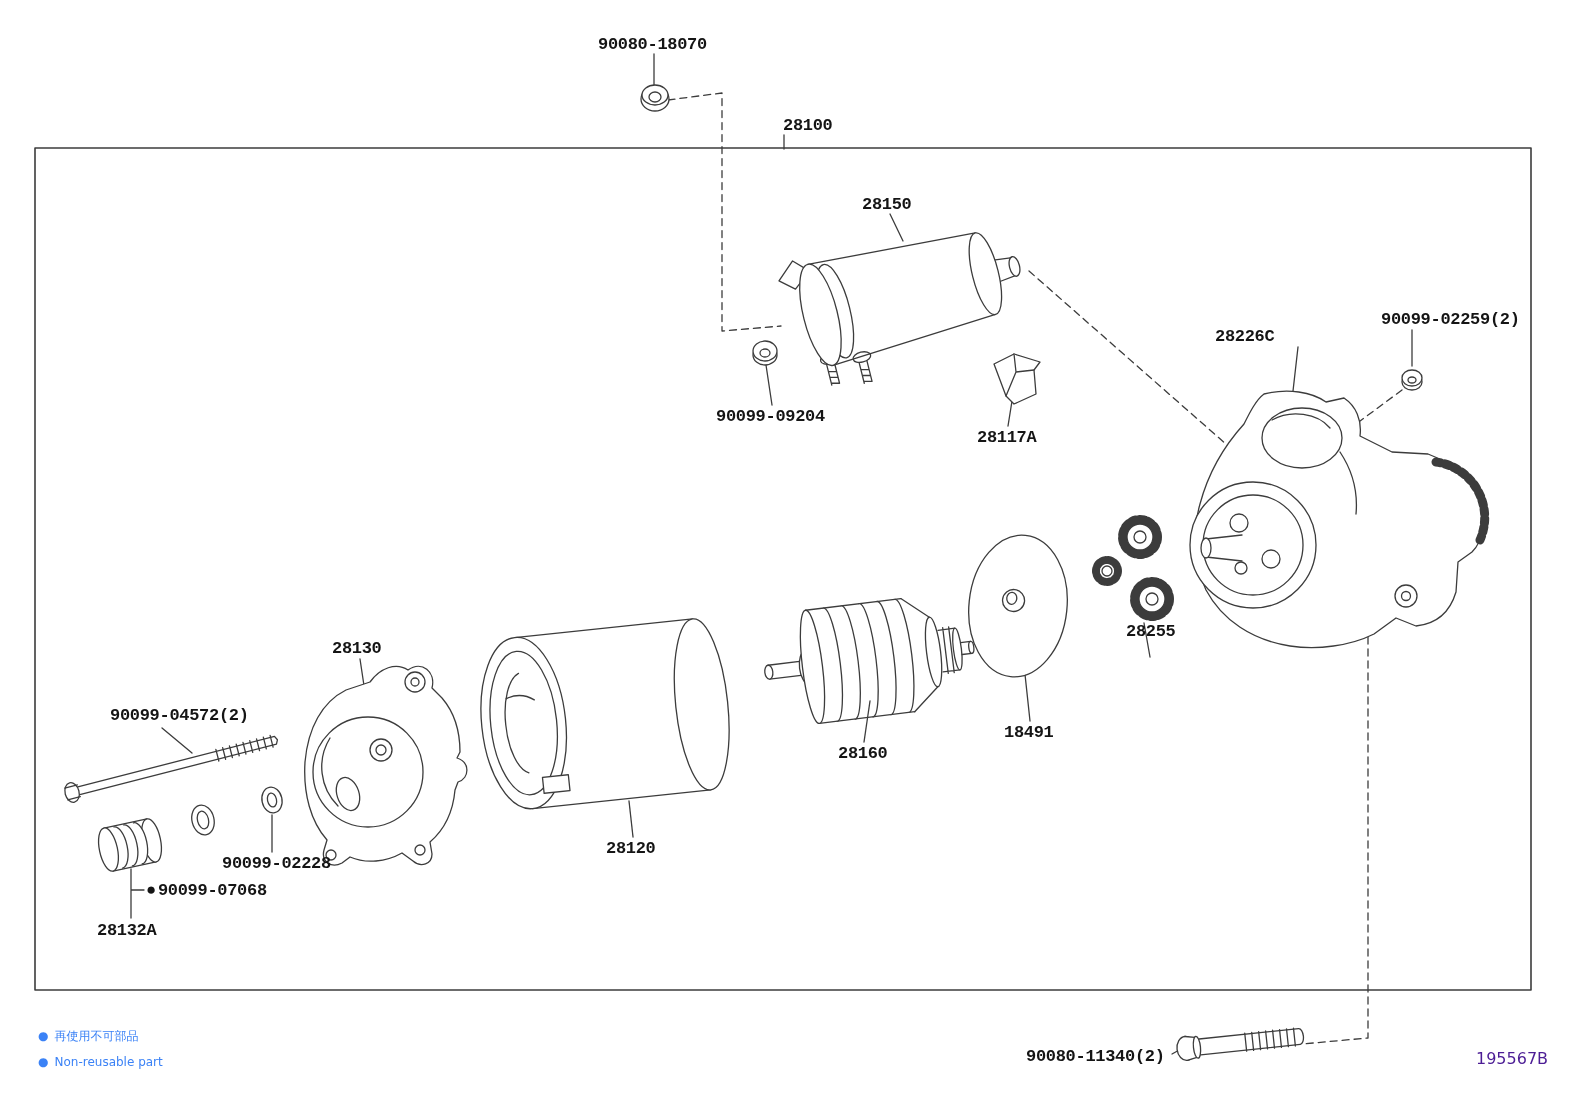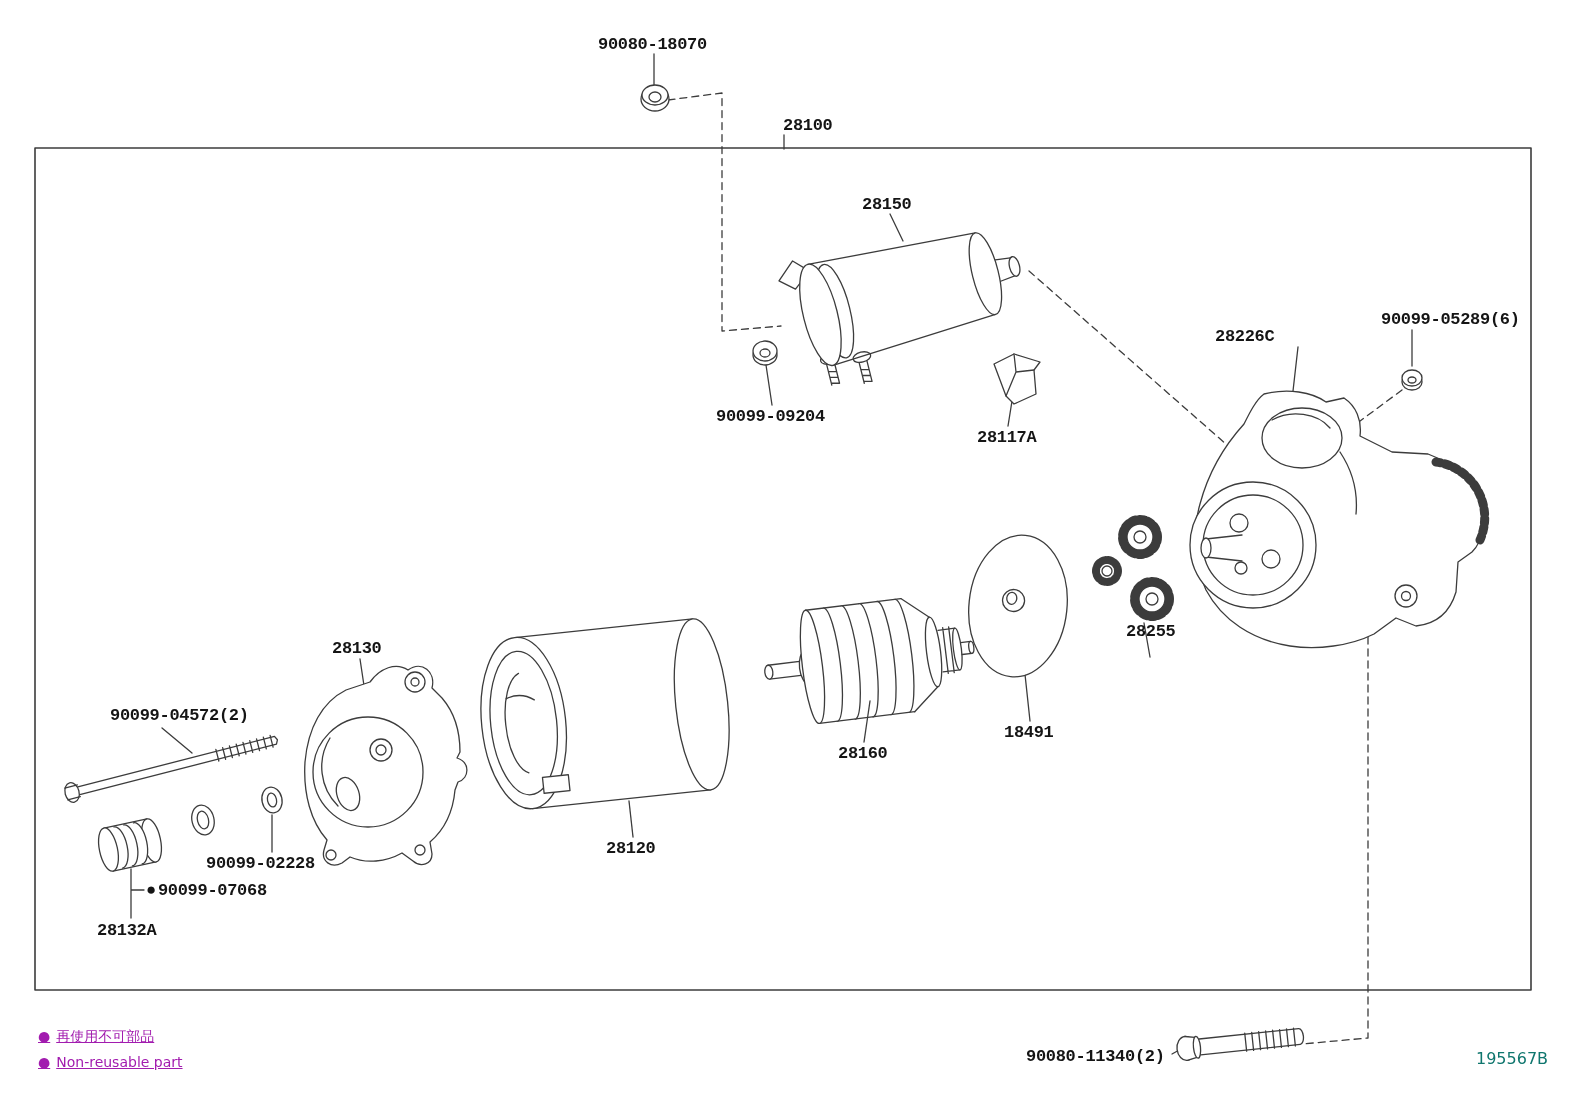--- a/index.html
+++ b/index.html
@@ -11,27 +11,27 @@
   .canvas svg { position:absolute; left:0; top:0; }
   .plabel {
     position:absolute; white-space:nowrap;
     font-family:"Liberation Mono","DejaVu Sans Mono",monospace;
     font-size:17px; font-weight:700; color:#151515; line-height:19px;
     letter-spacing:-0.3px;
   }
   .legend-line {
     position:absolute; white-space:nowrap;
     font-family:"DejaVu Sans","Liberation Sans",sans-serif;
-    font-size:14px; color:#a21caf; line-height:20px;text-decoration:underline;
+    font-size:12px; color:#3b82f6; line-height:20px;
   }
   .legend-line .bullet { margin-right:6px; }
   .doccode {
     position:absolute; white-space:nowrap;
     font-family:"DejaVu Sans","Liberation Sans",sans-serif;
-    font-size:16px; color:#0f766e;
+    font-size:16px; color:#4c1d95;
   }
   .inline-bullet { margin-right:2px; }
 </style>
 </head>
 <body>
 
 <div class="canvas">
 
   <svg width="1592" height="1099" viewBox="0 0 1592 1099">
     <g stroke="#3c3c3c" fill="none" stroke-width="1.3" stroke-linecap="round" stroke-linejoin="round">
@@ -209,28 +209,28 @@
 
     </g>
   </svg>
 
   <span class="plabel" style="left:598px; top:35px;">90080-18070</span>
   <span class="plabel" style="left:758px; top:116px;margin-left:25px;">28100</span>
   <span class="plabel" style="left:862px; top:195px;">28150</span>
   <span class="plabel" style="left:716px; top:407px;">90099-09204</span>
   <span class="plabel" style="left:977px; top:428px;">28117A</span>
   <span class="plabel" style="left:1215px; top:327px;">28226C</span>
-  <span class="plabel" style="left:1381px; top:310px;">90099-05289(6)</span>
+  <span class="plabel" style="left:1381px; top:310px;">90099-02259(2)</span>
   <span class="plabel" style="left:1126px; top:622px;">28255</span>
   <span class="plabel" style="left:1004px; top:723px;">18491</span>
   <span class="plabel" style="left:838px; top:744px;">28160</span>
   <span class="plabel" style="left:606px; top:839px;">28120</span>
   <span class="plabel" style="left:332px; top:639px;text-align:right;">28130</span>
   <span class="plabel" style="left:110px; top:706px;">90099-04572(2)</span>
-  <span class="plabel" style="left:206px; top:854px;">90099-02228</span>
+  <span class="plabel" style="left:222px; top:854px;">90099-02228</span>
   <span class="plabel" style="left:146px; top:881px;"><span class="inline-bullet">●</span><span>90099-07068</span></span>
   <span class="plabel" style="left:97px; top:921px;">28132A</span>
   <span class="plabel" style="left:1026px; top:1047px;">90080-11340(2)</span>
 
   <div class="legend-line" style="left:38px; top:1026px;">
     <span class="bullet">●</span><span>再使用不可部品</span>
   </div>
   <div class="legend-line" style="left:38px; top:1052px;">
     <span class="bullet">●</span><span>Non-reusable part</span>
   </div>

